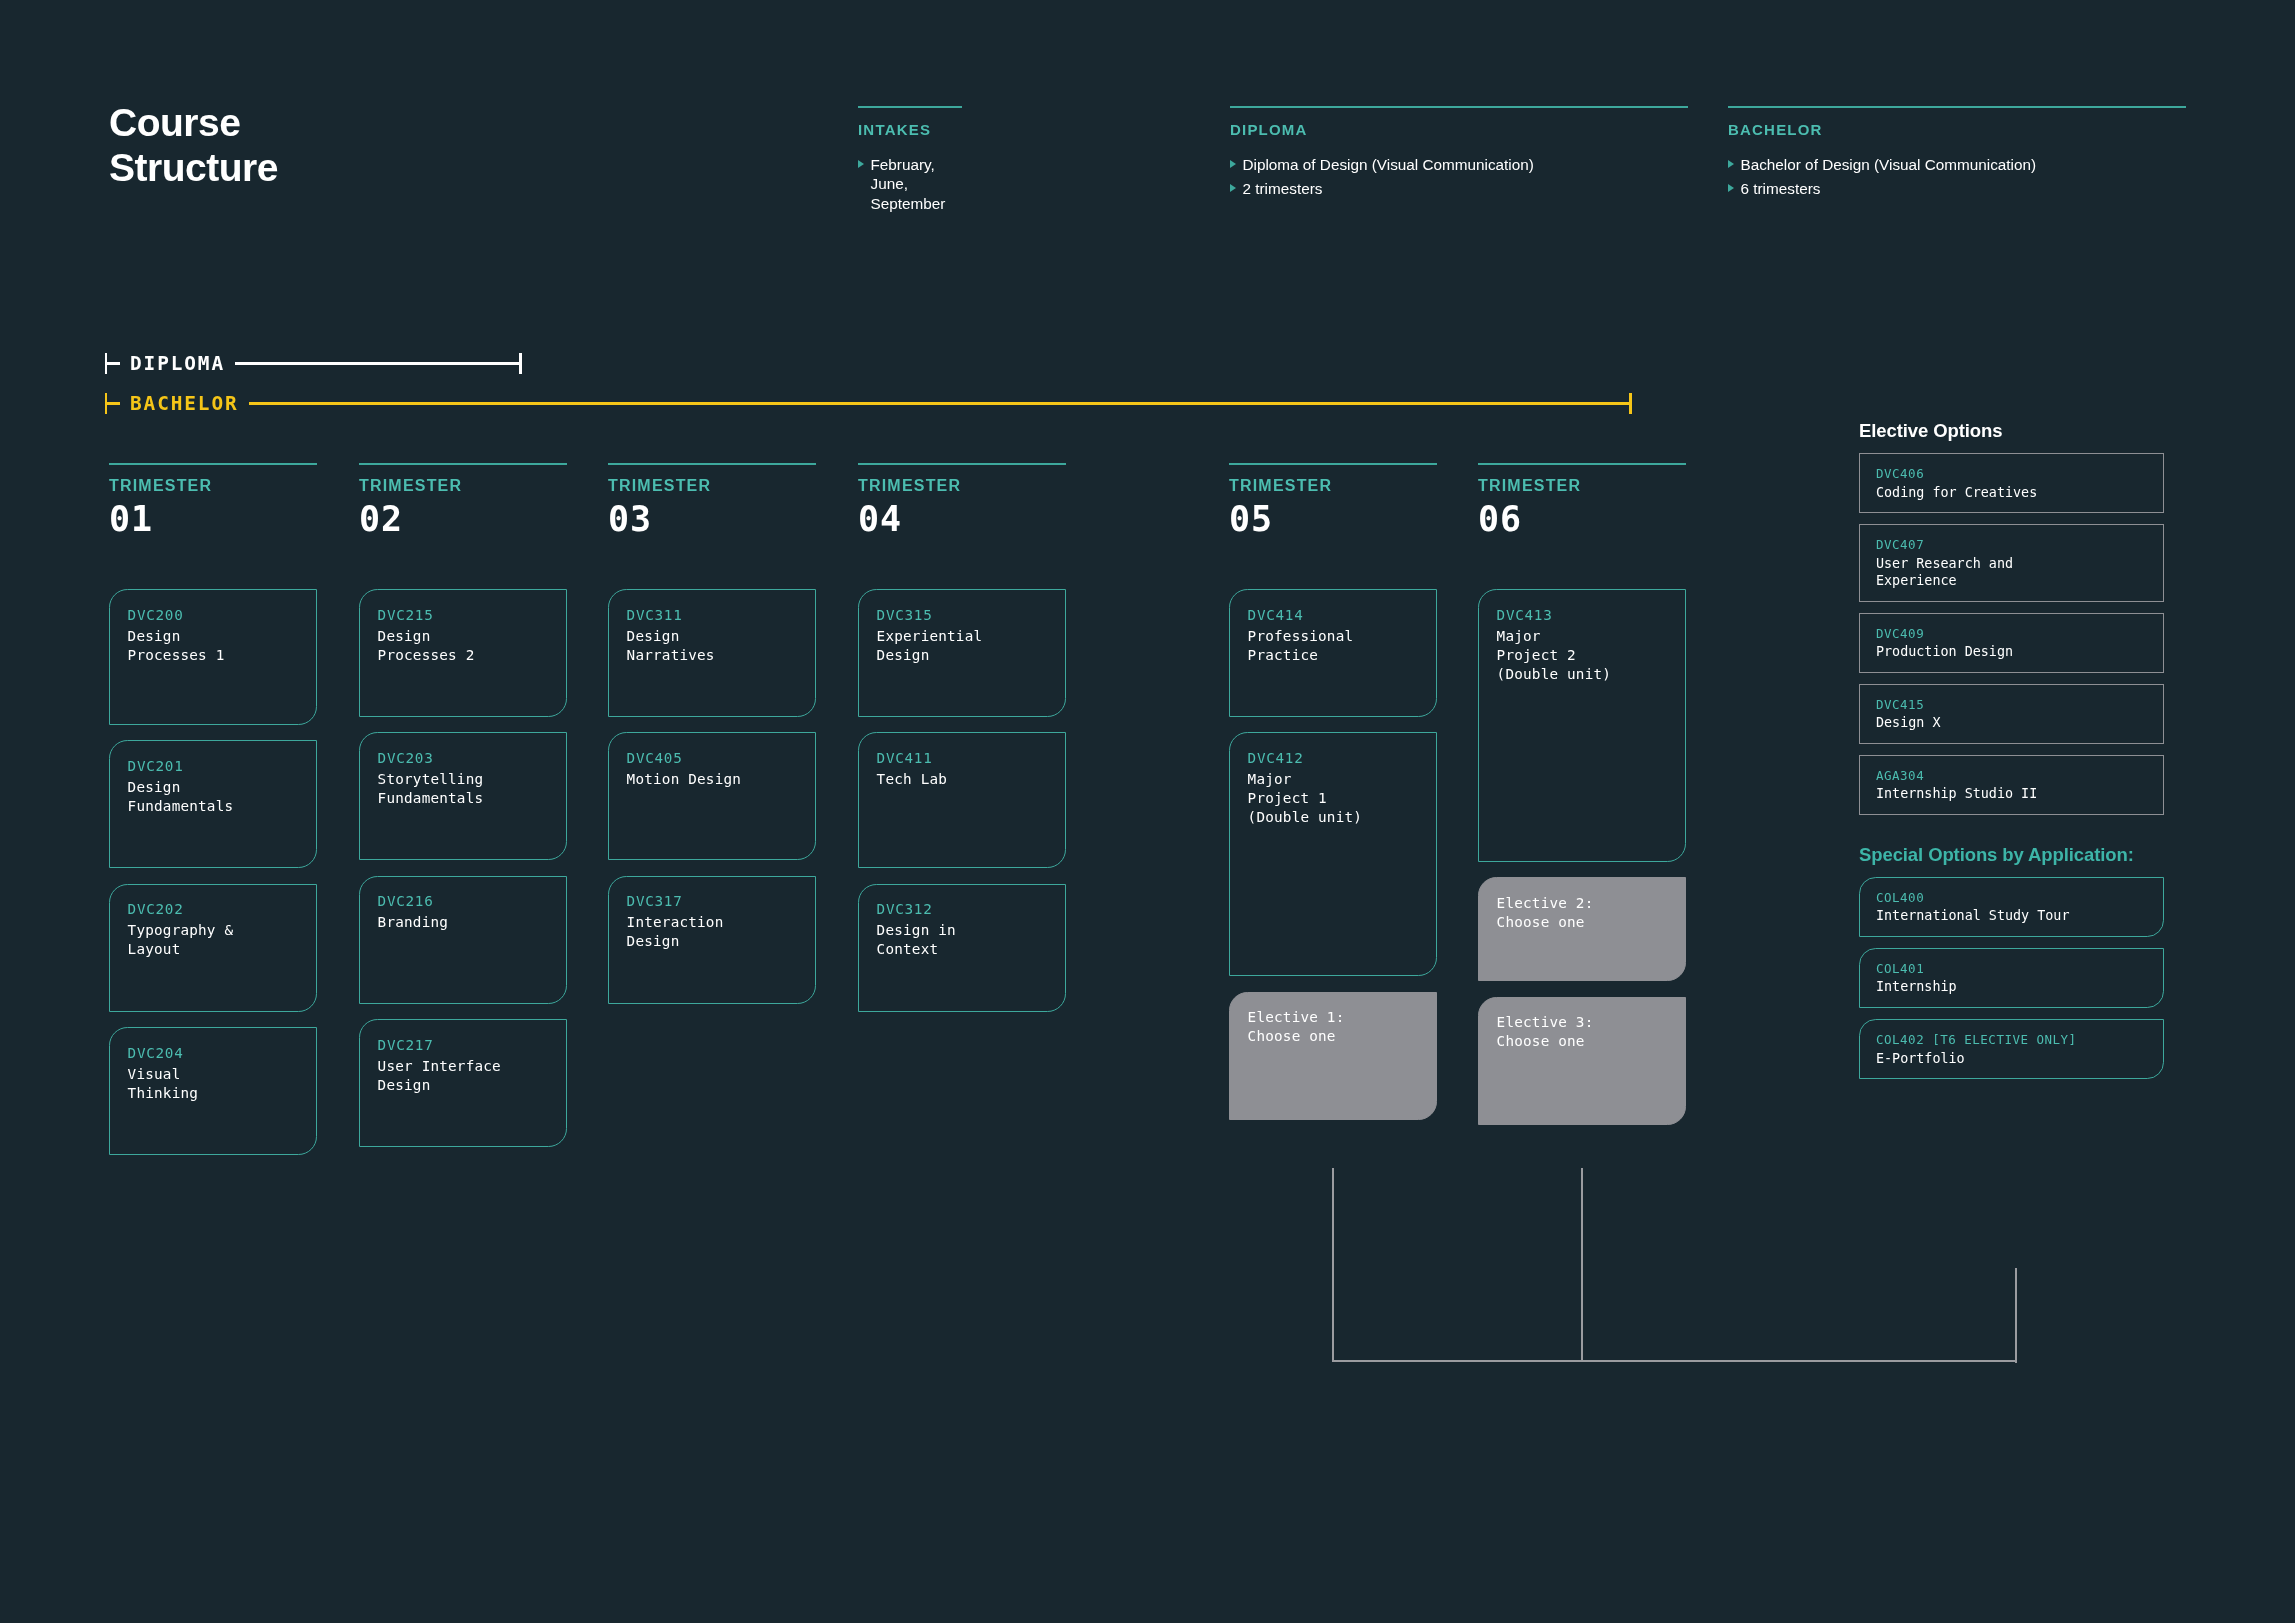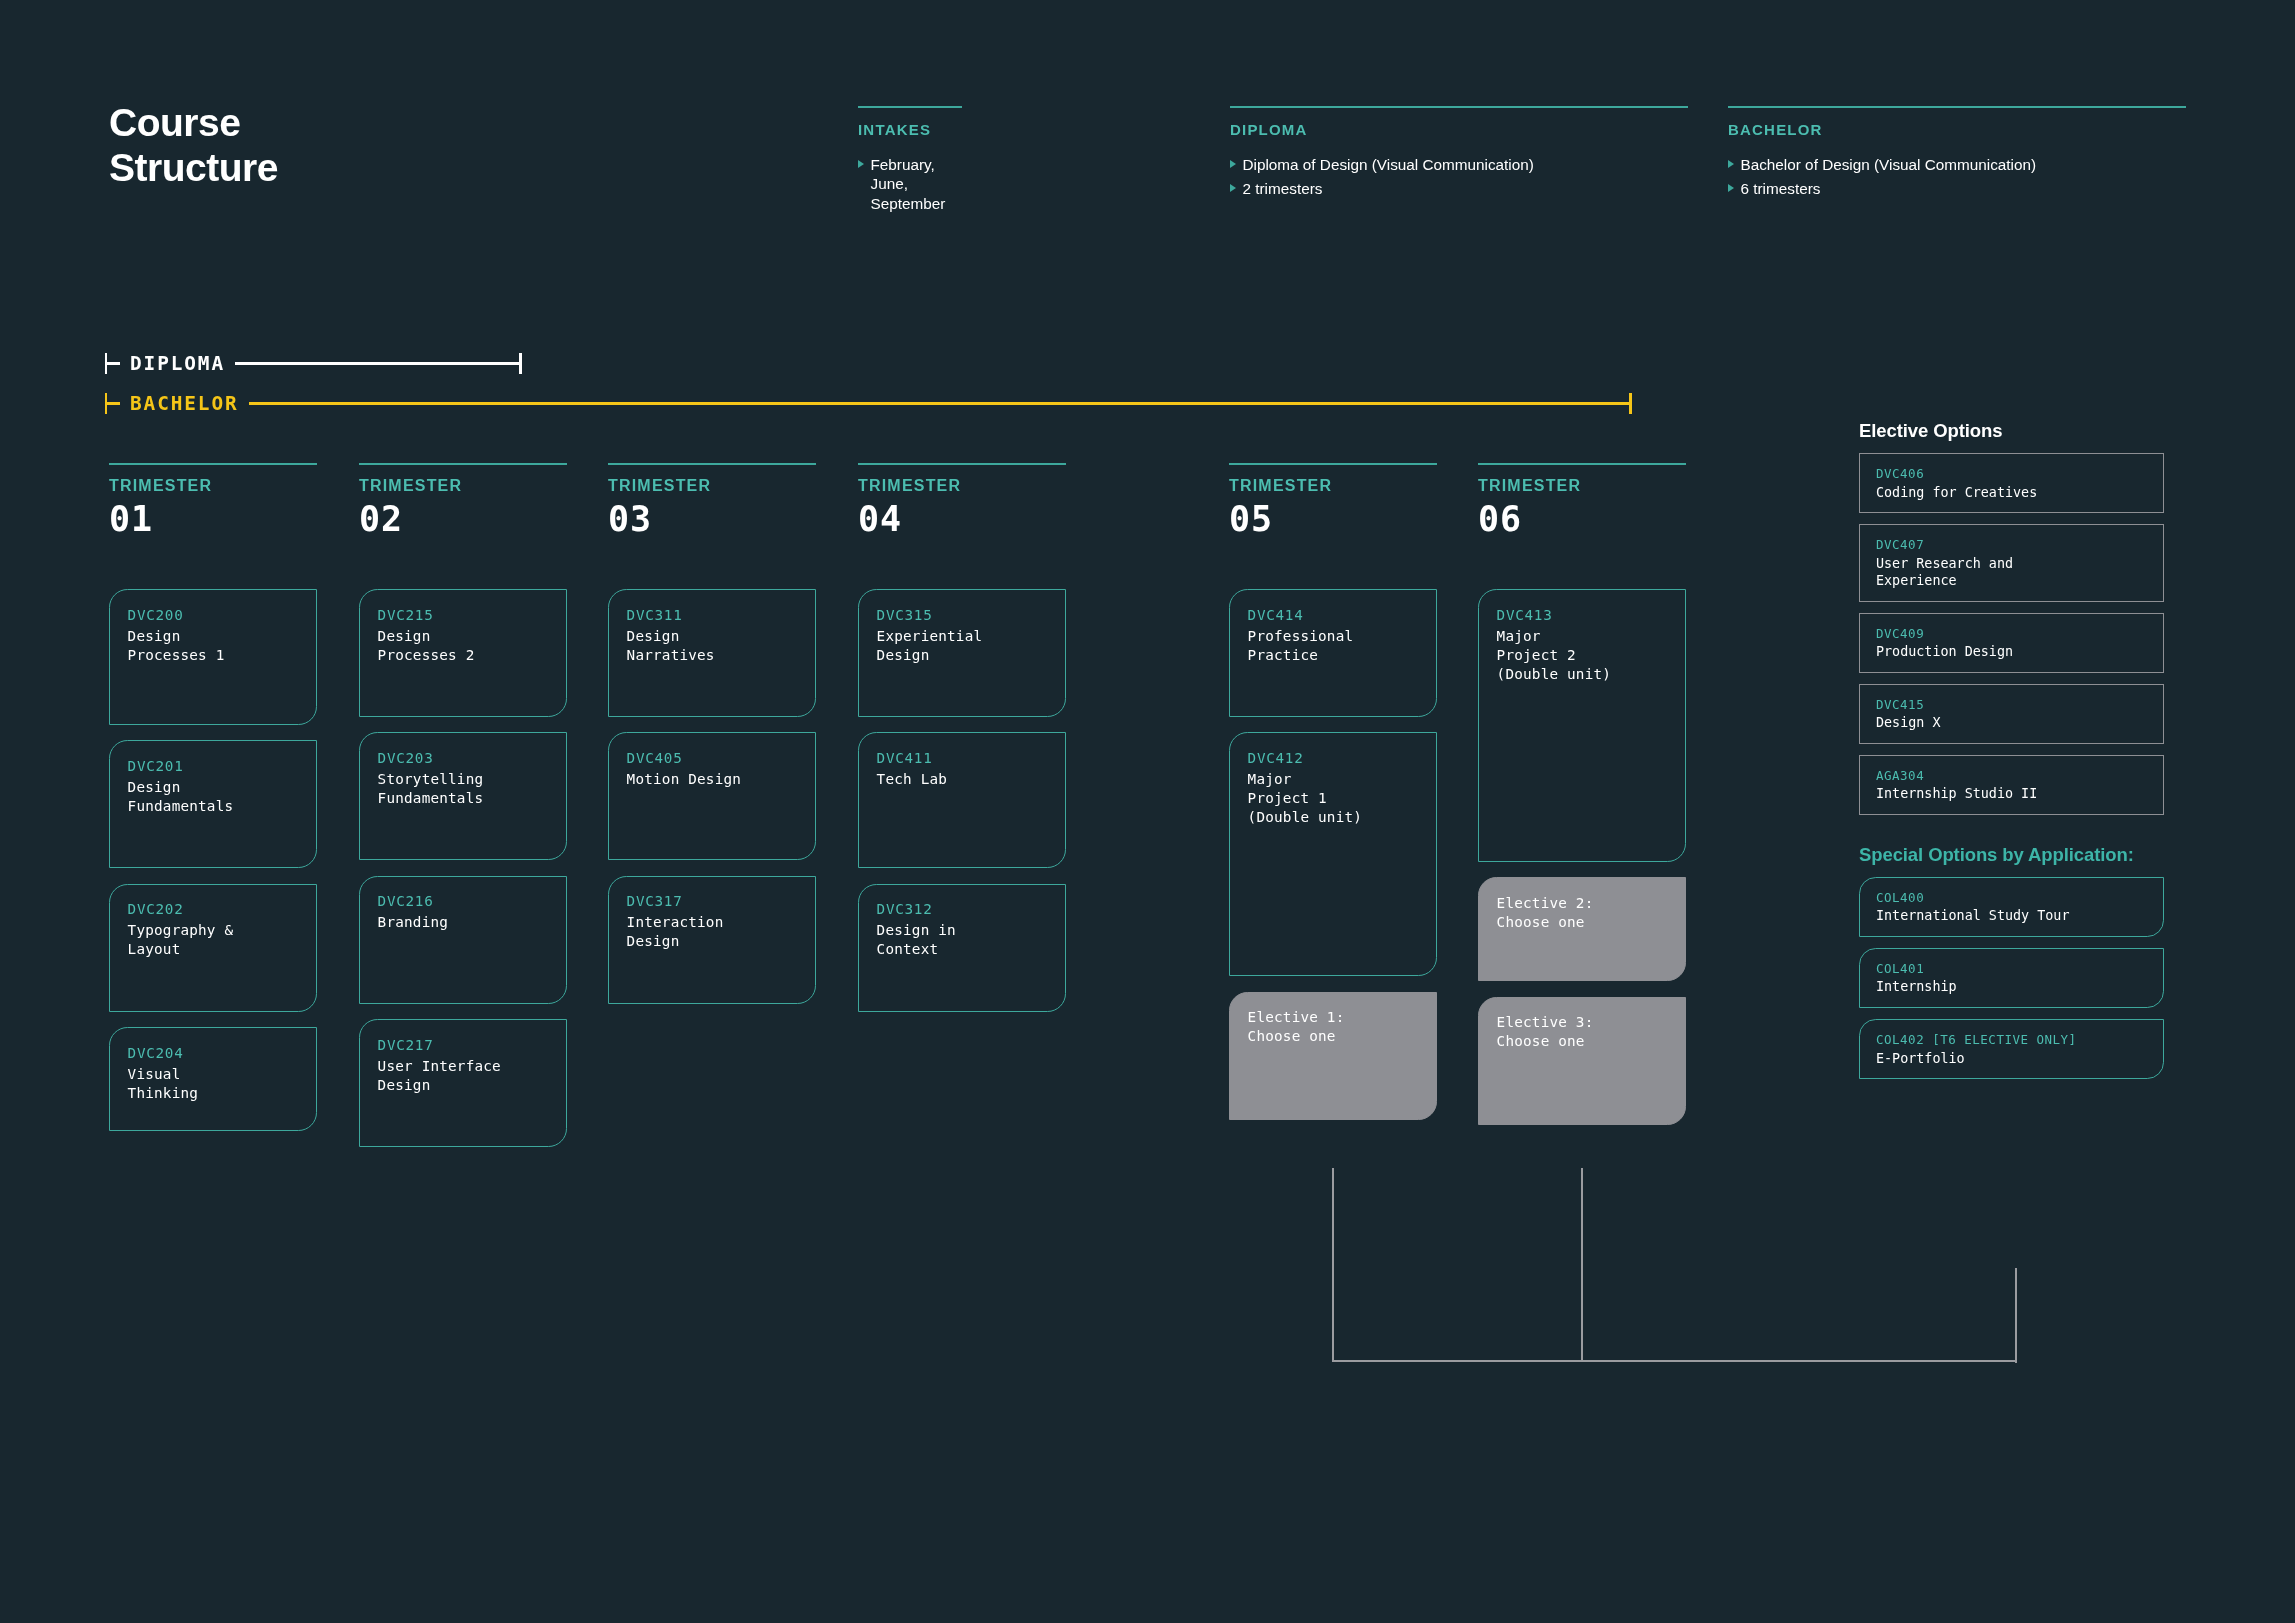--- a/index.html
+++ b/index.html
@@ -191,21 +191,21 @@
     <div class="card" style="height:128px;">
       <div class="card-code">DVC201</div>
       <div class="card-name">Design
 Fundamentals</div>
     </div>
     <div class="card" style="height:128px;">
       <div class="card-code">DVC202</div>
       <div class="card-name">Typography &amp;
 Layout</div>
     </div>
-    <div class="card" style="height:104px;">
+    <div class="card" style="height:128px;">
       <div class="card-code">DVC204</div>
       <div class="card-name">Visual
 Thinking</div>
     </div>
   </div>
 </div>
 
 <div class="col" style="left:359px; width:208px;">
   <div class="col-rule"></div>
   <div class="col-label">TRIMESTER</div>

